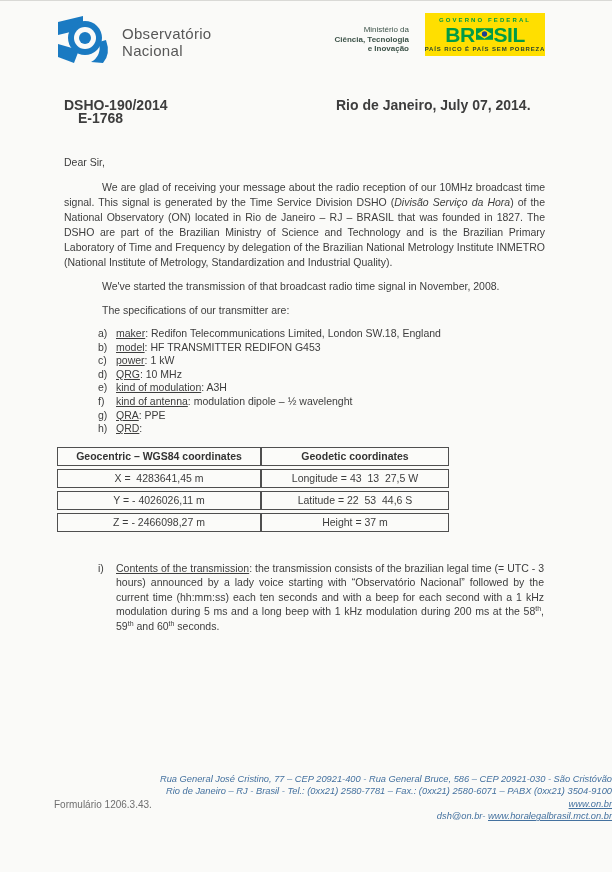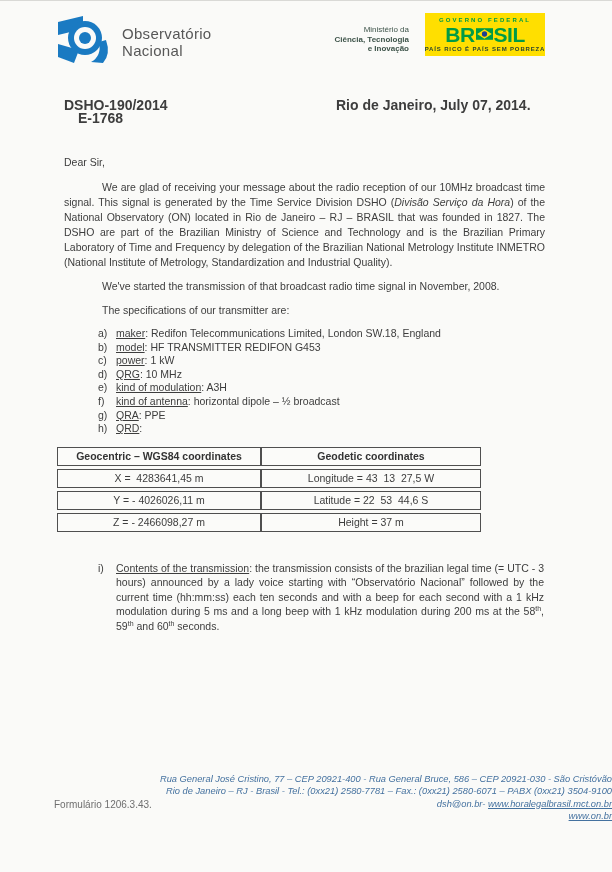--- a/index.html
+++ b/index.html
@@ -33,21 +33,21 @@
   p.body.tight { margin-top:9px; }
   .it { font-style:italic; }
   .u { text-decoration:underline; text-underline-offset:1px; }
 
   
   .spec-list { margin-top:9px; margin-left:34px; font-size:10.5px; line-height:13.6px; }
   .spec-item { display:flex; }
   .spec-marker { width:18px; flex:none; }
 
   
-  table.coords { margin-top:8px; margin-left:-7px; width:424px; border-collapse:separate; border-spacing:0 3px; font-size:10.5px; }
+  table.coords { margin-top:8px; margin-left:-7px; width:392px; border-collapse:separate; border-spacing:0 3px; font-size:10.5px; }
   table.coords th, table.coords td { border:1px solid #4f4f4f; text-align:center; height:19px; padding:0 2px; background:#fbfbf9; font-weight:normal; vertical-align:middle; }
   table.coords th { font-weight:bold; color:#333; }
   table.coords .c1 { width:204px; }
 
   
   .item-i { margin-top:26px; margin-left:34px; display:flex; font-size:10.5px; line-height:14.5px; }
   .item-i .spec-marker { width:18px; }
   .item-i .i-text { width:428px; text-align:justify; }
   sup { font-size:7px; vertical-align:super; line-height:0; }
 
@@ -128,21 +128,21 @@
     <div class="spec-item">
         <span class="spec-marker">d)</span>
         <span><span class="u">QRG</span><span>: 10 MHz</span></span>
       </div>
     <div class="spec-item">
         <span class="spec-marker">e)</span>
         <span><span class="u">kind of modulation</span><span>: A3H</span></span>
       </div>
     <div class="spec-item">
         <span class="spec-marker">f)</span>
-        <span><span class="u">kind of antenna</span><span>: horizontal dipole – ½ broadcast</span></span>
+        <span><span class="u">kind of antenna</span><span>: modulation dipole – ½ wavelenght</span></span>
       </div>
     <div class="spec-item">
         <span class="spec-marker">g)</span>
         <span><span class="u">QRA</span><span>: PPE</span></span>
       </div>
     <div class="spec-item">
         <span class="spec-marker">h)</span>
         <span><span class="u">QRD</span><span>:</span></span>
       </div>
   </div>
@@ -171,17 +171,17 @@
   <div class="item-i">
     <span class="spec-marker">i)</span>
     <span class="i-text"><span class="u">Contents of the transmission</span><span>: the transmission consists of the brazilian legal time (= UTC - 3 hours) announced by a lady voice starting with “Observatório Nacional” followed by the current time (hh:mm:ss) each ten seconds and with a beep for each second with a 1 kHz modulation during 5 ms and a long beep with 1 kHz modulation during 200 ms at the 58</span><sup>th</sup><span>, 59</span><sup>th</sup><span> and 60</span><sup>th</sup><span> seconds.</span></span>
   </div>
 
 </div>
 
 <div class="footer">
   <div>Rua General José Cristino, 77 – CEP 20921-400 -  Rua General Bruce, 586 – CEP 20921-030 - São Cristóvão</div>
   <div>Rio de Janeiro – RJ - Brasil - Tel.: (0xx21) 2580-7781 – Fax.: (0xx21) 2580-6071 – PABX (0xx21) 3504-9100</div>
+  <div><span class="flink">www.on.br</span></div>
   <div><span>dsh@on.br- </span><span class="flink">www.horalegalbrasil.mct.on.br</span></div>
-  <div><span class="flink">www.on.br</span></div>
 </div>
 
 <div class="form-number">Formulário 1206.3.43.</div>
 
 </body></html>

